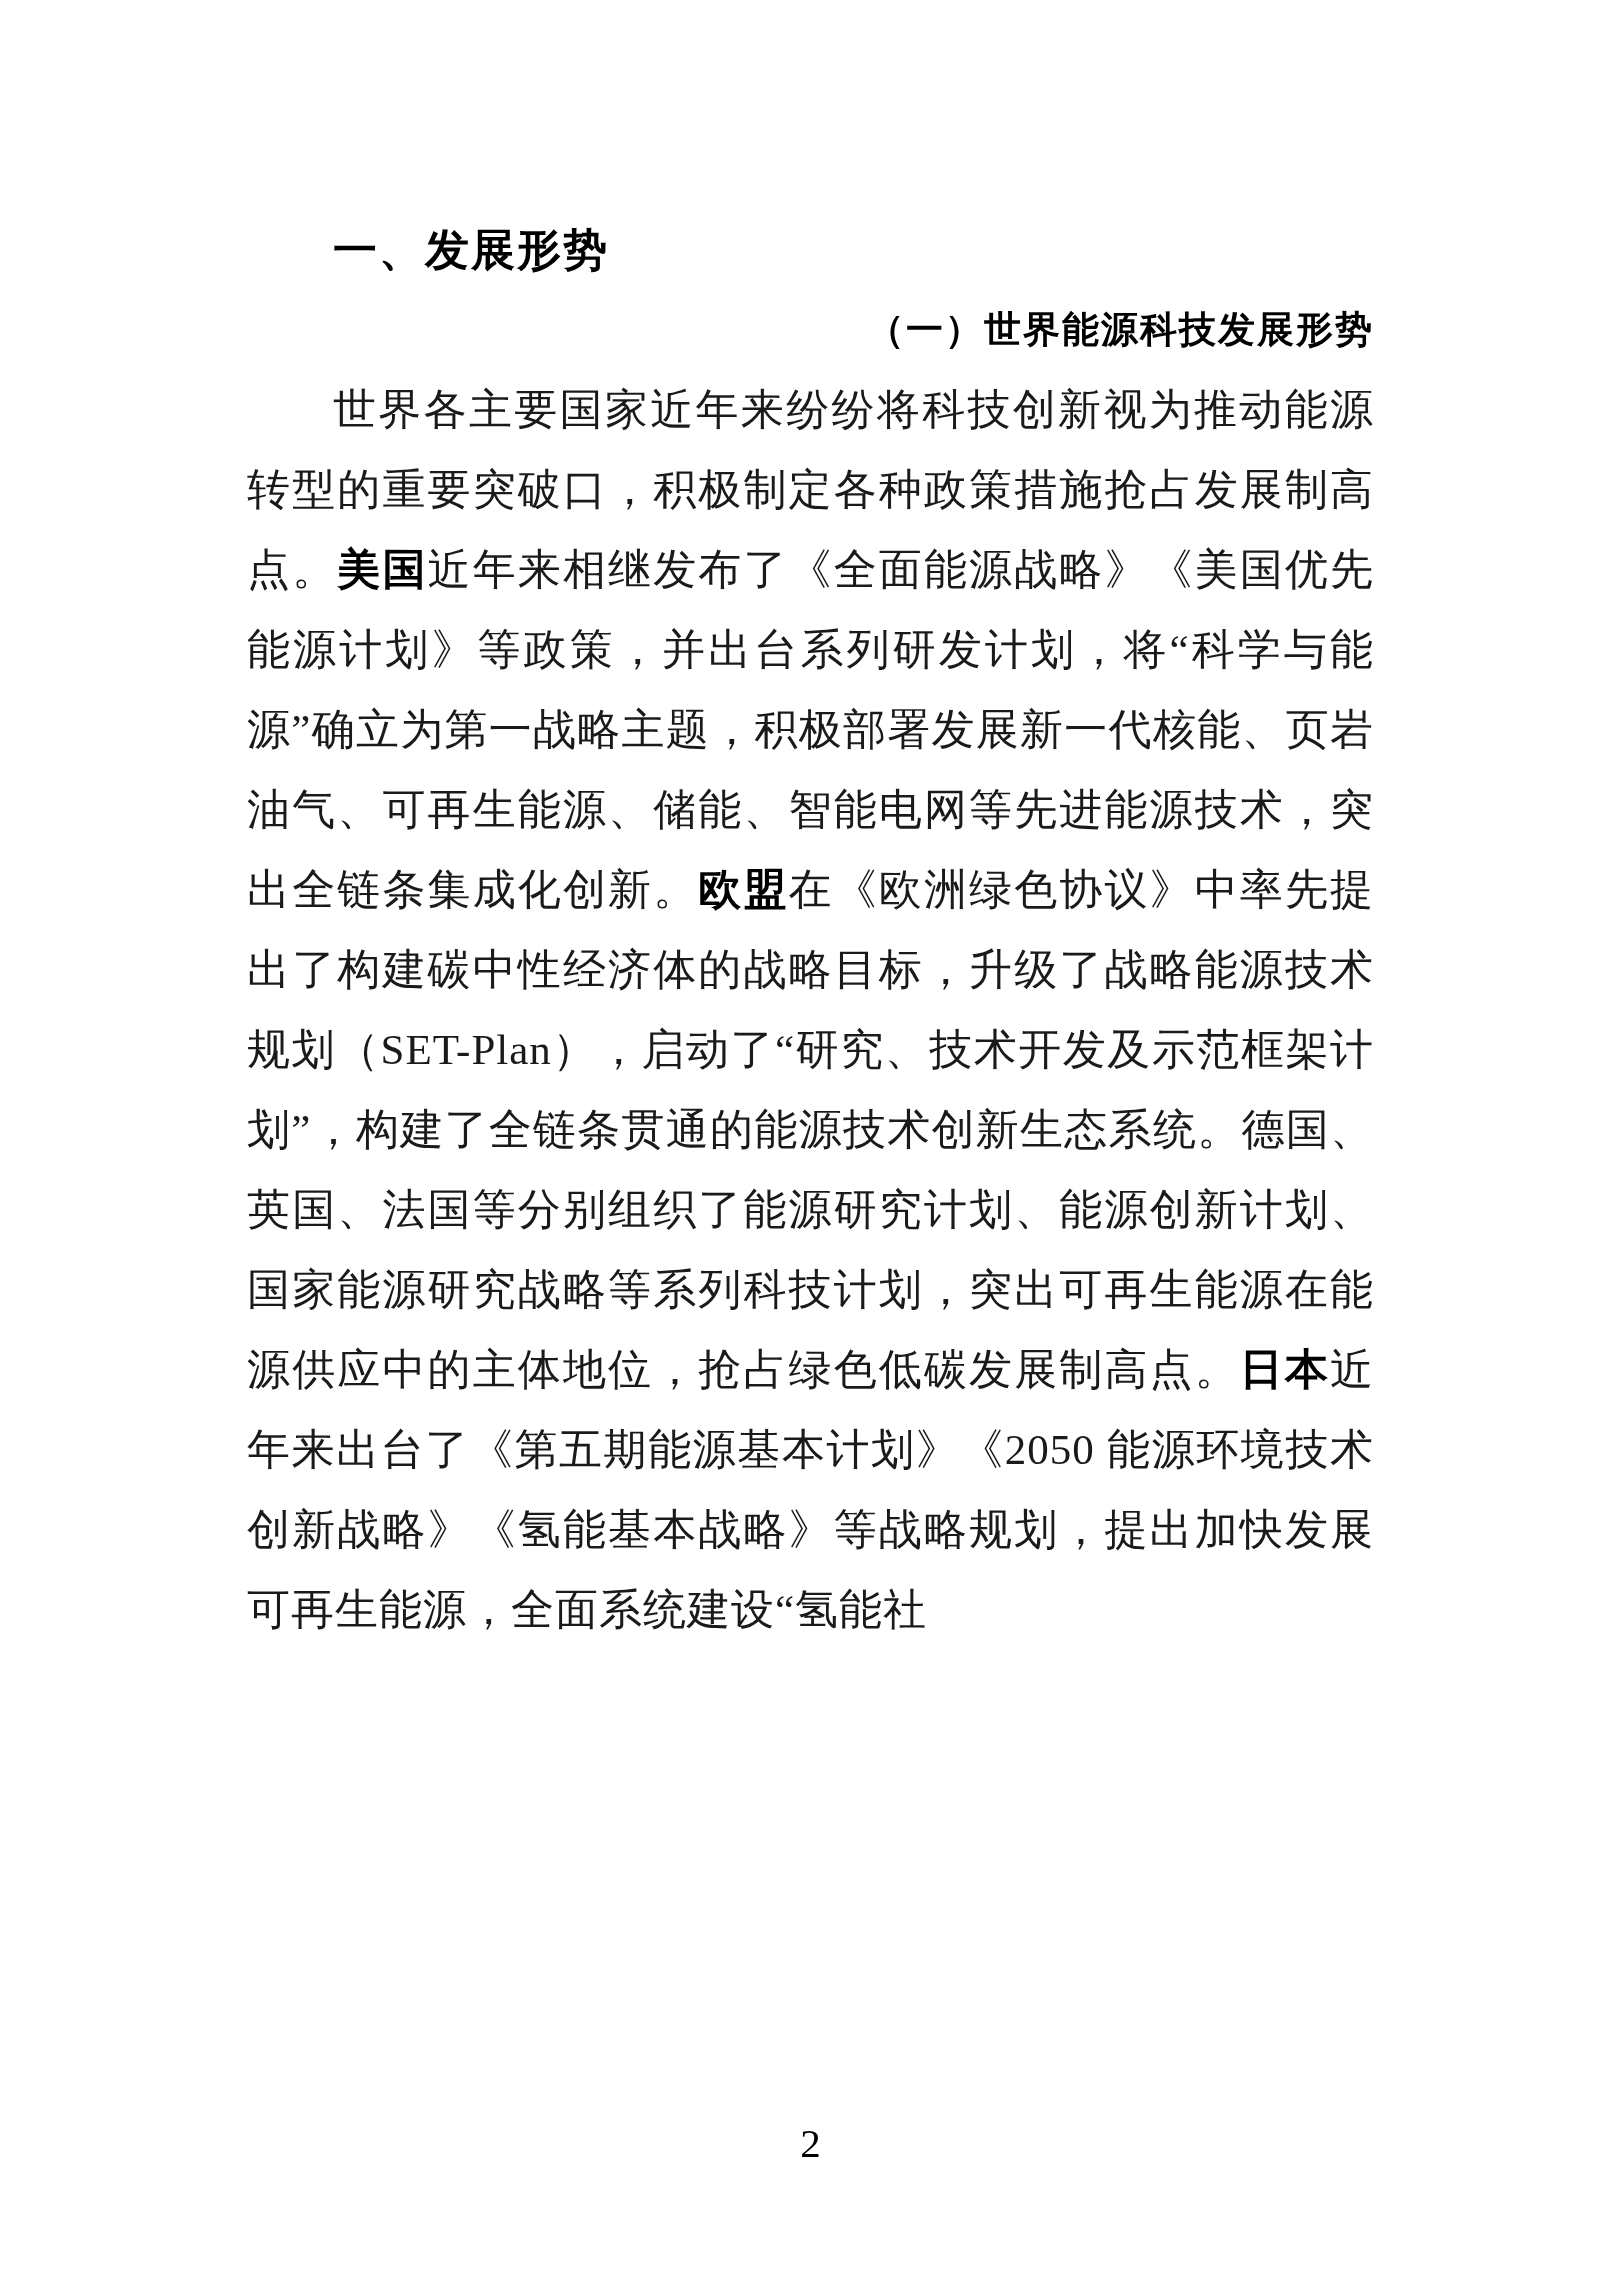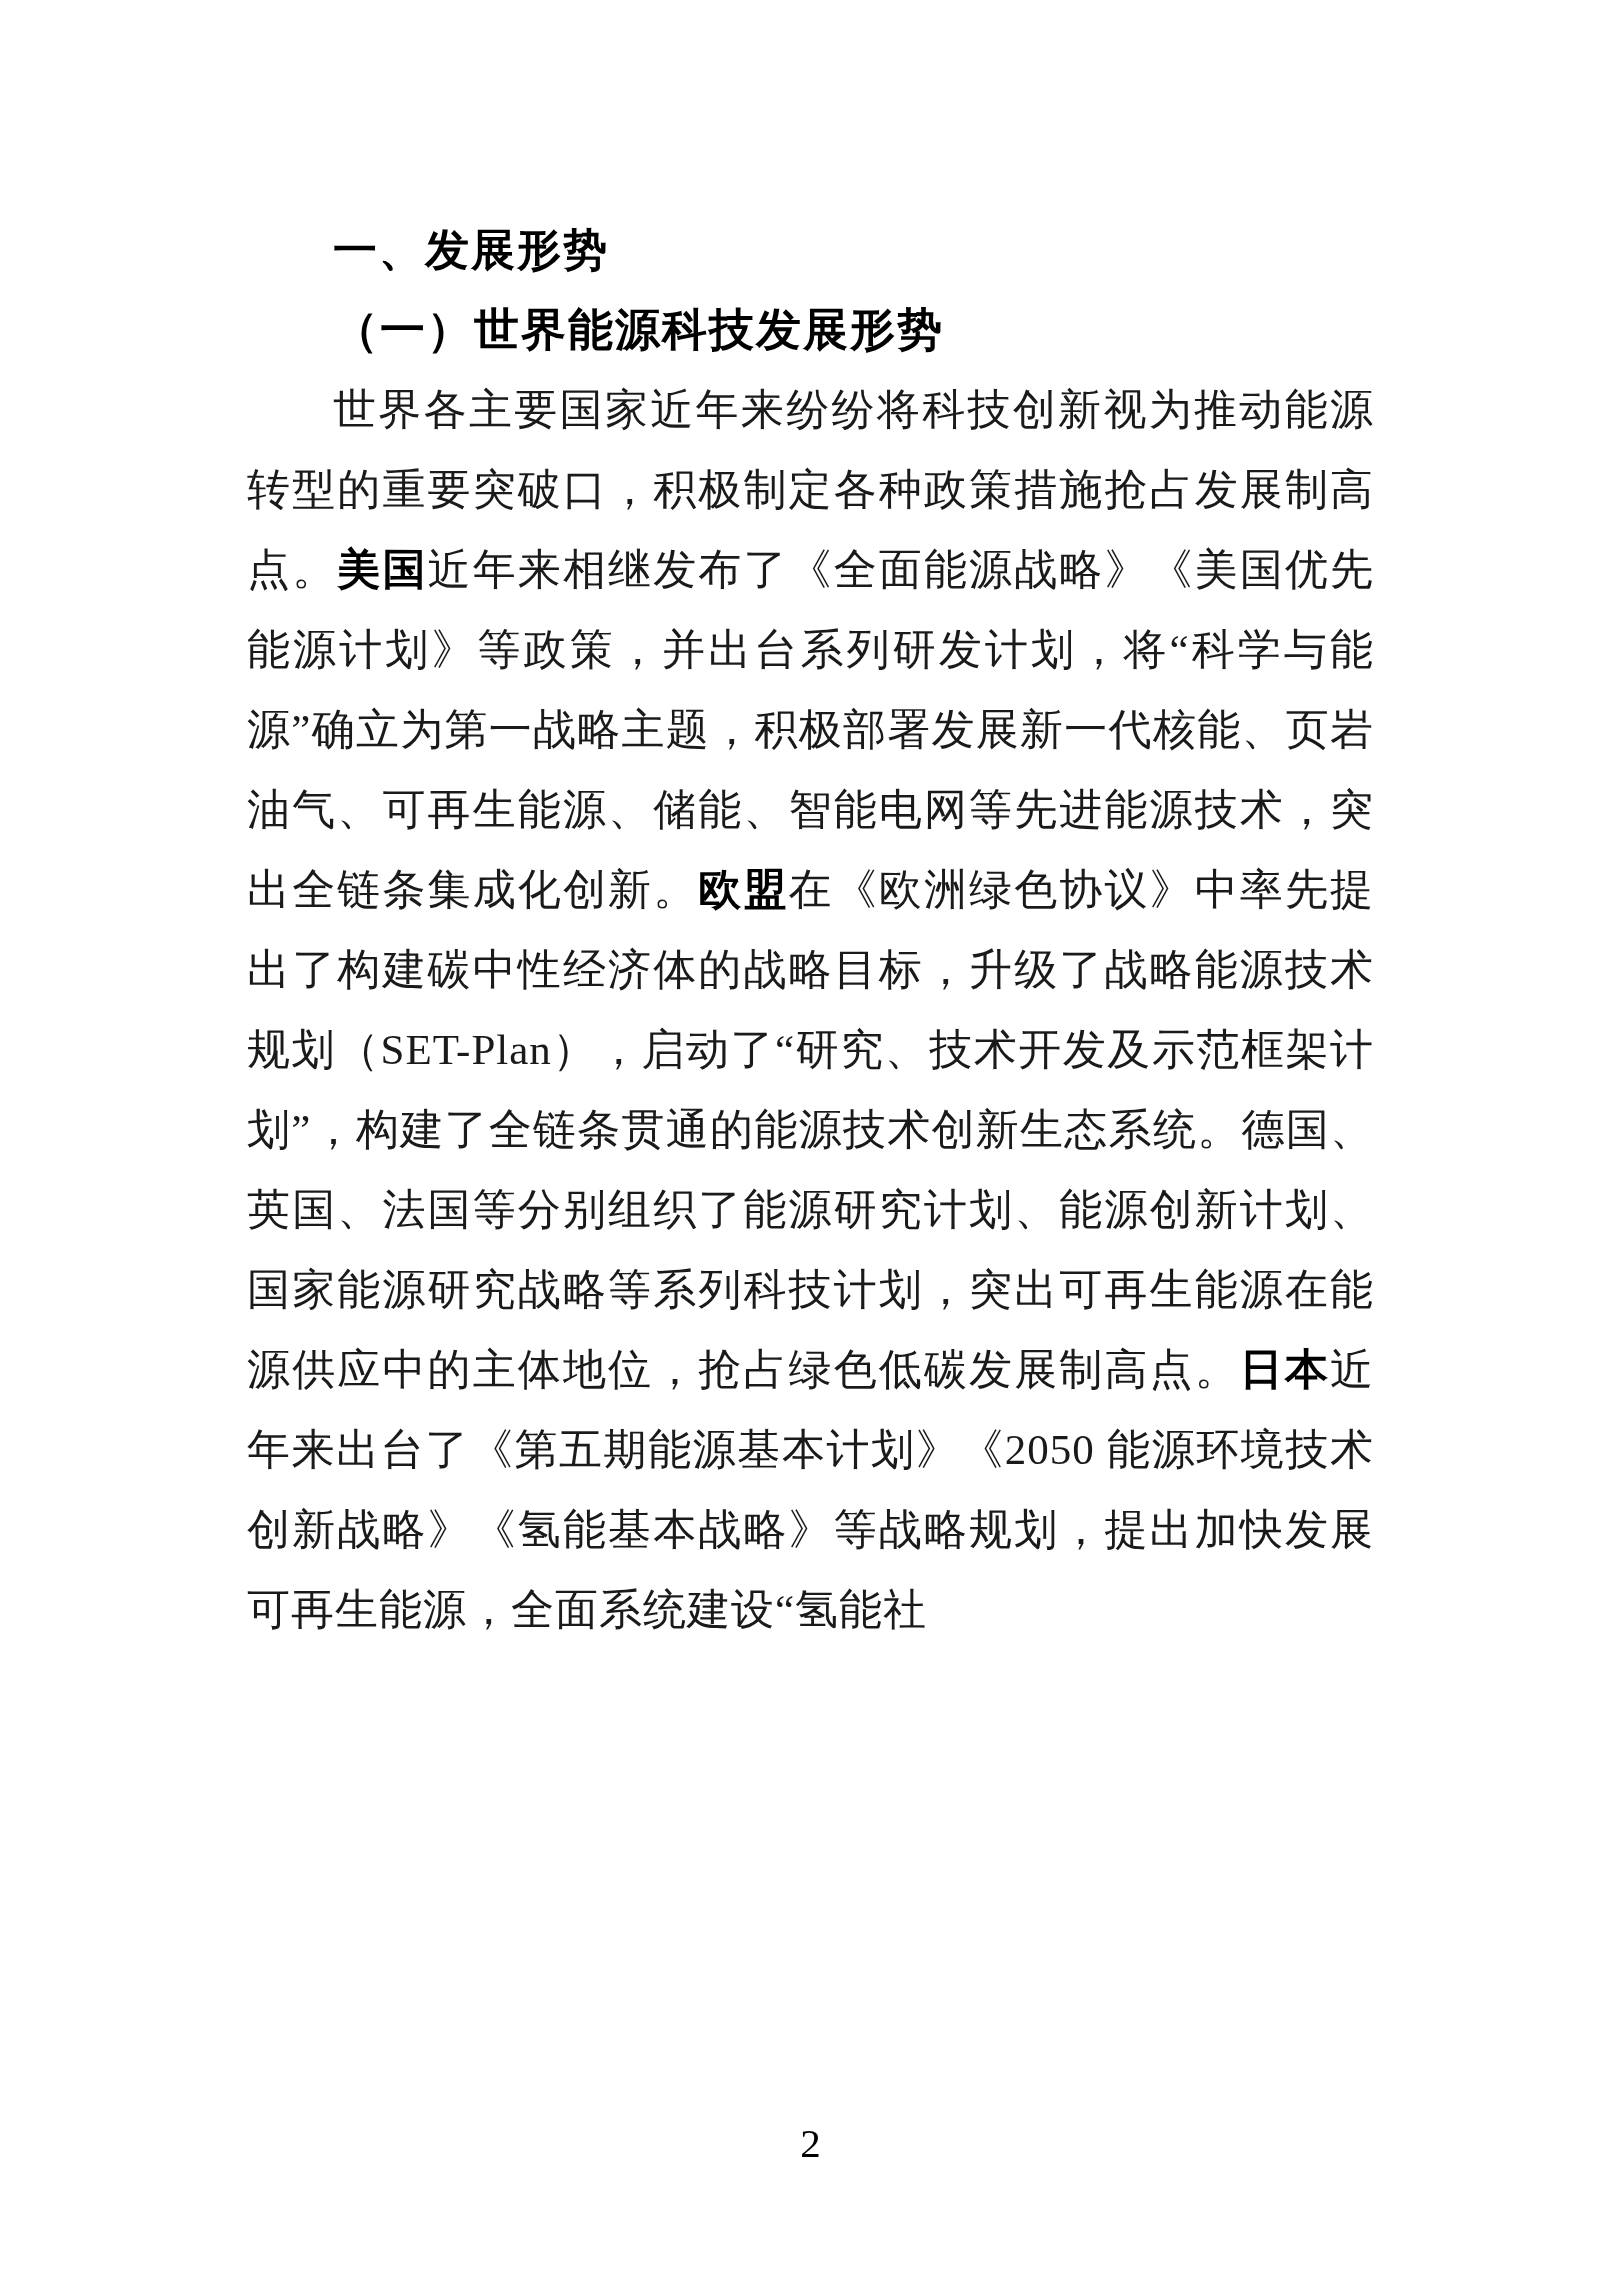--- a/index.html
+++ b/index.html
@@ -30,25 +30,26 @@
     font-size: 44px;
     line-height: 80px;
     text-indent: 86px;
     letter-spacing: 2px;
     color: #000000;
   }
   .h2 {
     margin: 0;
     font-family: "Liberation Serif", serif;
     font-weight: bold;
-    font-size: 45px;
+    font-size: 37px;
     line-height: 80px;
     text-indent: 86px;
     letter-spacing: 2px;
     color: #000000;
+    text-align: right;
   }
   .para {
     margin: 0;
     font-family: "Liberation Serif", serif;
     font-size: 43px;
     line-height: 80px;
     text-indent: 86px;
     text-align: justify;
     letter-spacing: 1px;
     color: #1a1a1a;

